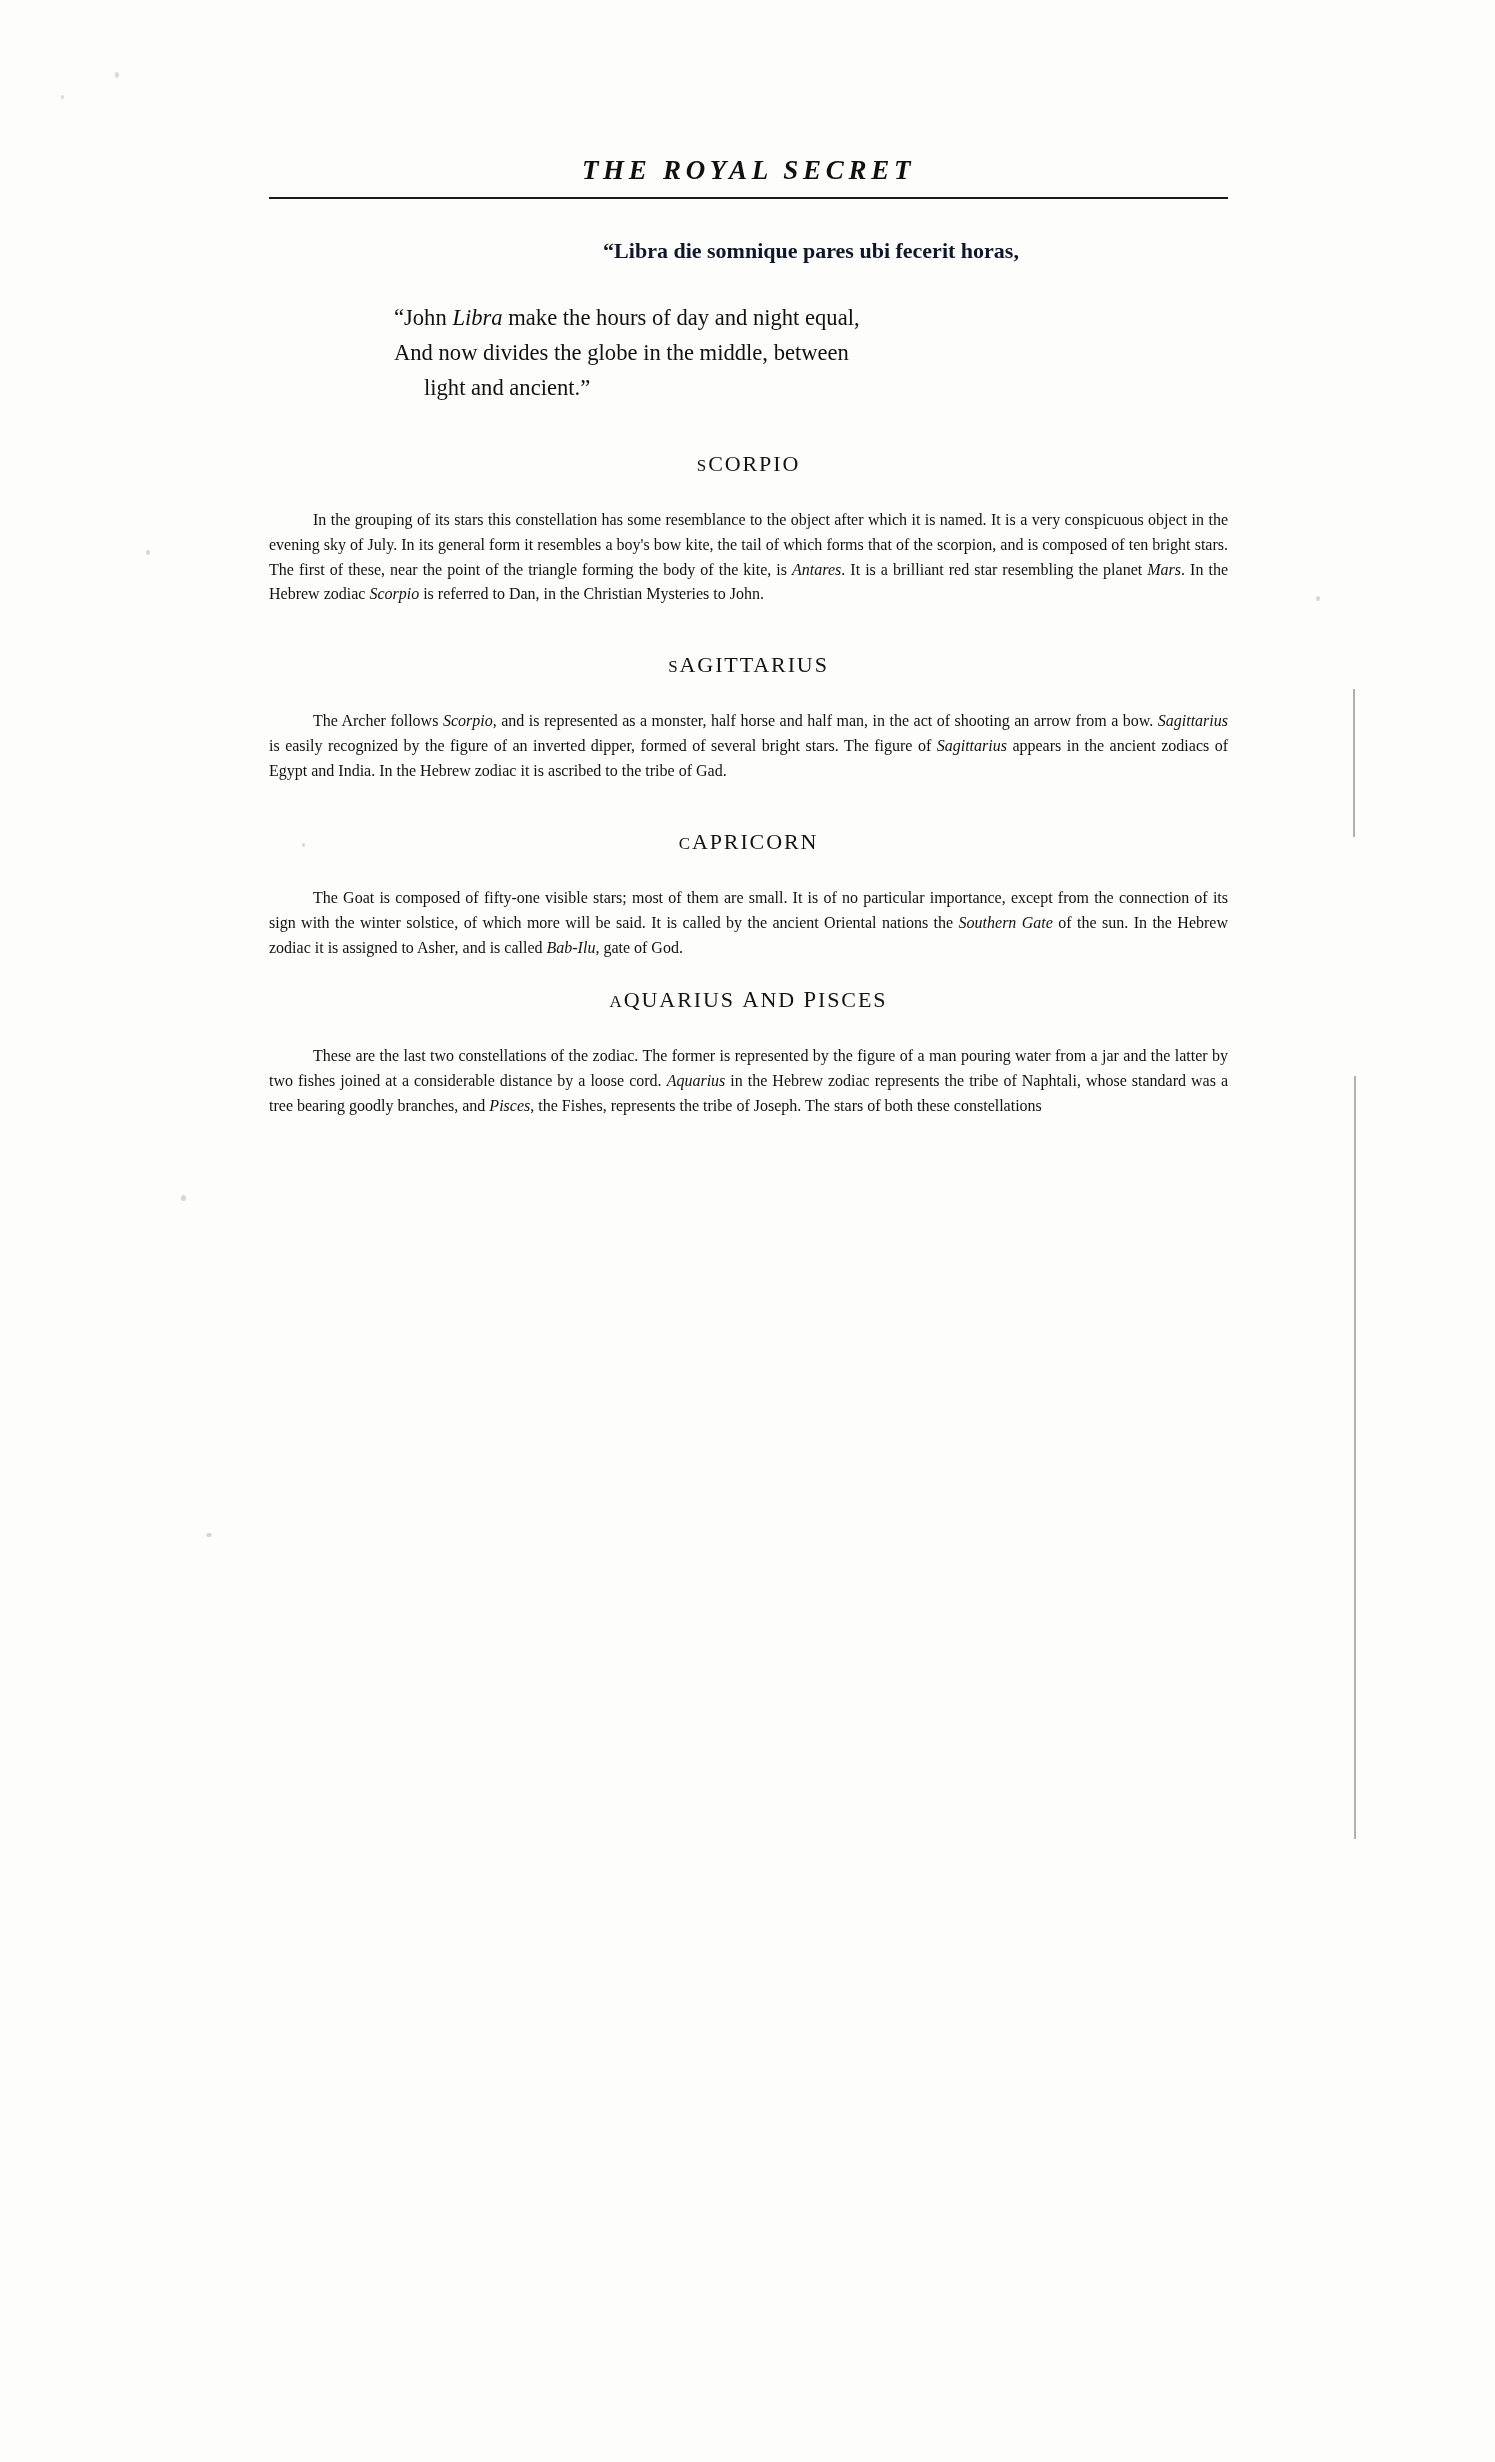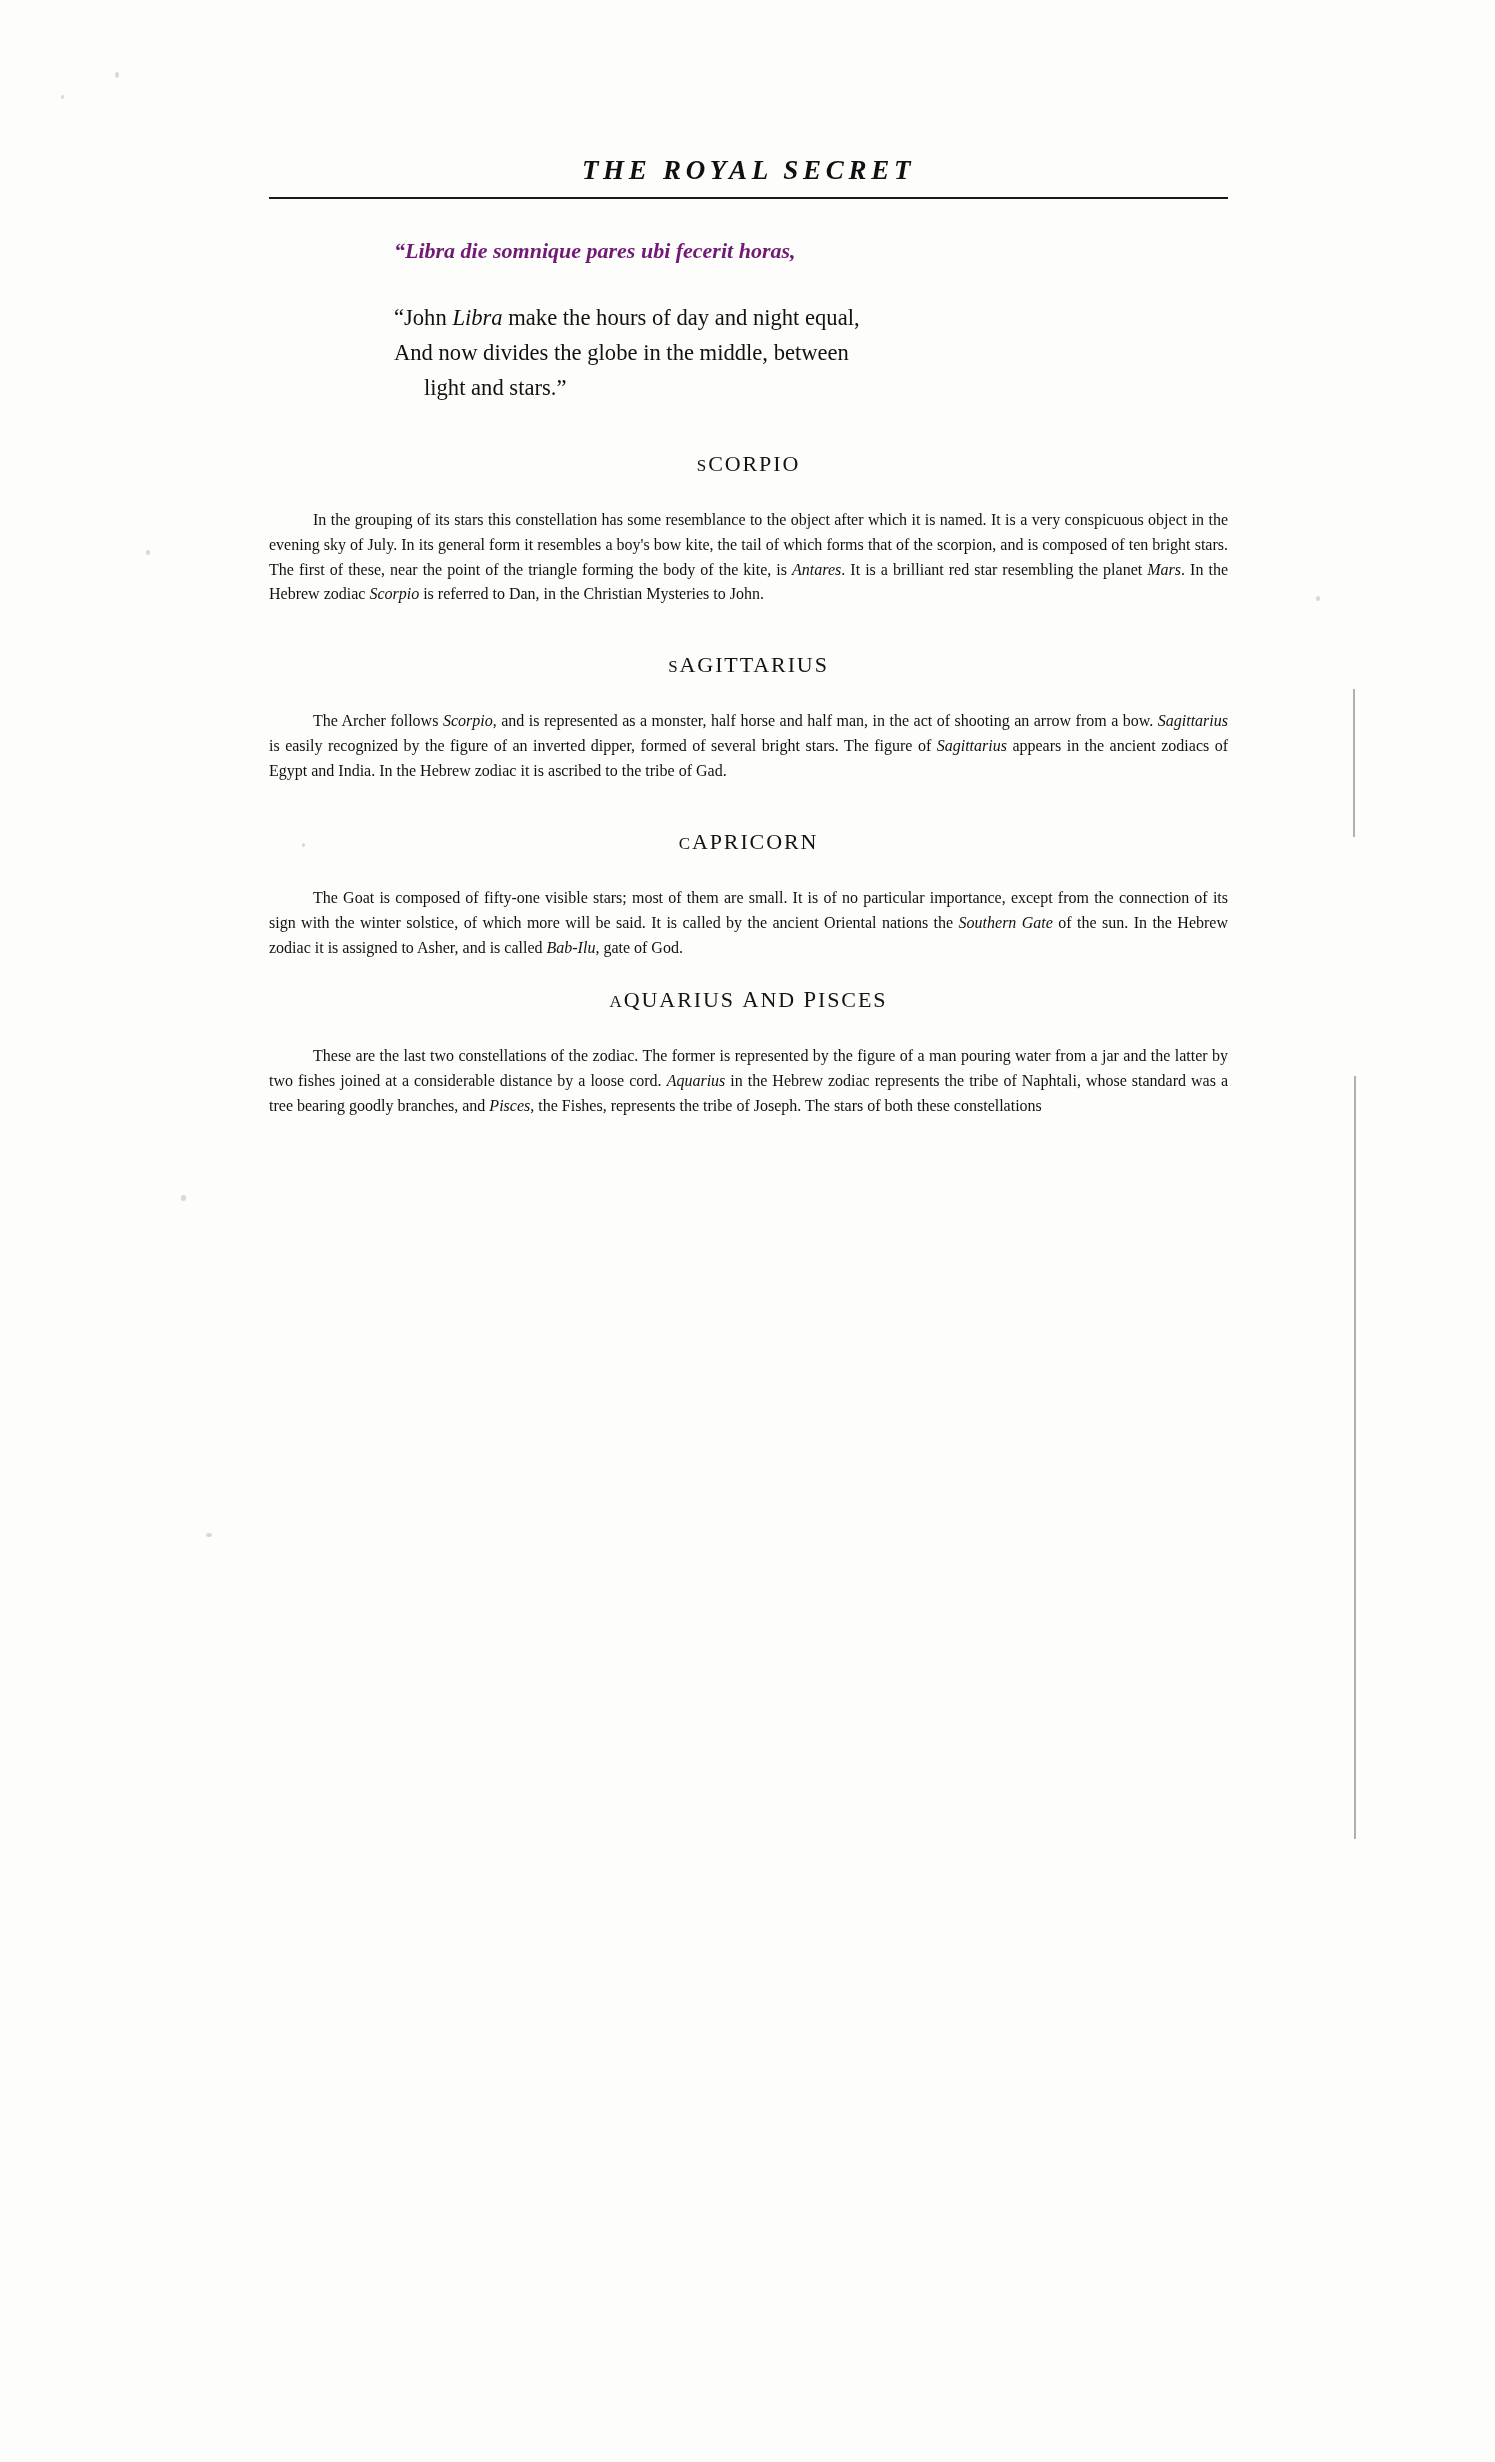--- a/index.html
+++ b/index.html
@@ -43,25 +43,25 @@
   
   .column {
     position: absolute;
     left: 269px;
     top: 234px;
     width: 959px;
   }
 
   .verse {
     margin: 0 0 0 125px;
-    font-style: italic;
     font-weight: 700;
     font-size: 22px;
     line-height: 1.52;
-    color: #701a75;
+    color: #0f172a;
+    text-align: center;
   }
 
   .translation {
     margin: 34px 0 0 125px;
     font-size: 22.6px;
     line-height: 1.54;
     color: #111;
   }
   .translation .l2 { display: block; }
   .translation .l3 { display: block; margin-left: 30px; }
@@ -137,21 +137,21 @@
 
   <div class="column">
 
     <div class="verse">
       <div>“Libra die somnique pares ubi fecerit horas,</div>
     </div>
 
     <div class="translation">
       <span>“John </span><i>Libra</i><span> make the hours of day and night equal,</span>
       <span class="l2">And now divides the globe in the middle, between</span>
-      <span class="l3">light and stars.”</span>
+      <span class="l3">light and ancient.”</span>
     </div>
 
     <div class="section-head">
       <span class="cap">S</span><span class="sm">corpio</span>
     </div>
     <p class="body"><span>In the grouping of its stars this constellation has some resemblance to the object after which it is named.  It is a very conspicuous object in the evening sky of July.  In its general form it resembles a boy's bow kite, the tail of which forms that of the scorpion, and is composed of ten bright stars.  The first of these, near the point of the triangle forming the body of the kite, is </span><i>Antares</i><span>.  It is a brilliant red star resembling the planet </span><i>Mars</i><span>.  In the Hebrew zodiac </span><i>Scorpio</i><span> is referred to Dan, in the Christian Mysteries to John.</span></p>
 
     <div class="section-head">
       <span class="cap">S</span><span class="sm">agittarius</span>
     </div>

